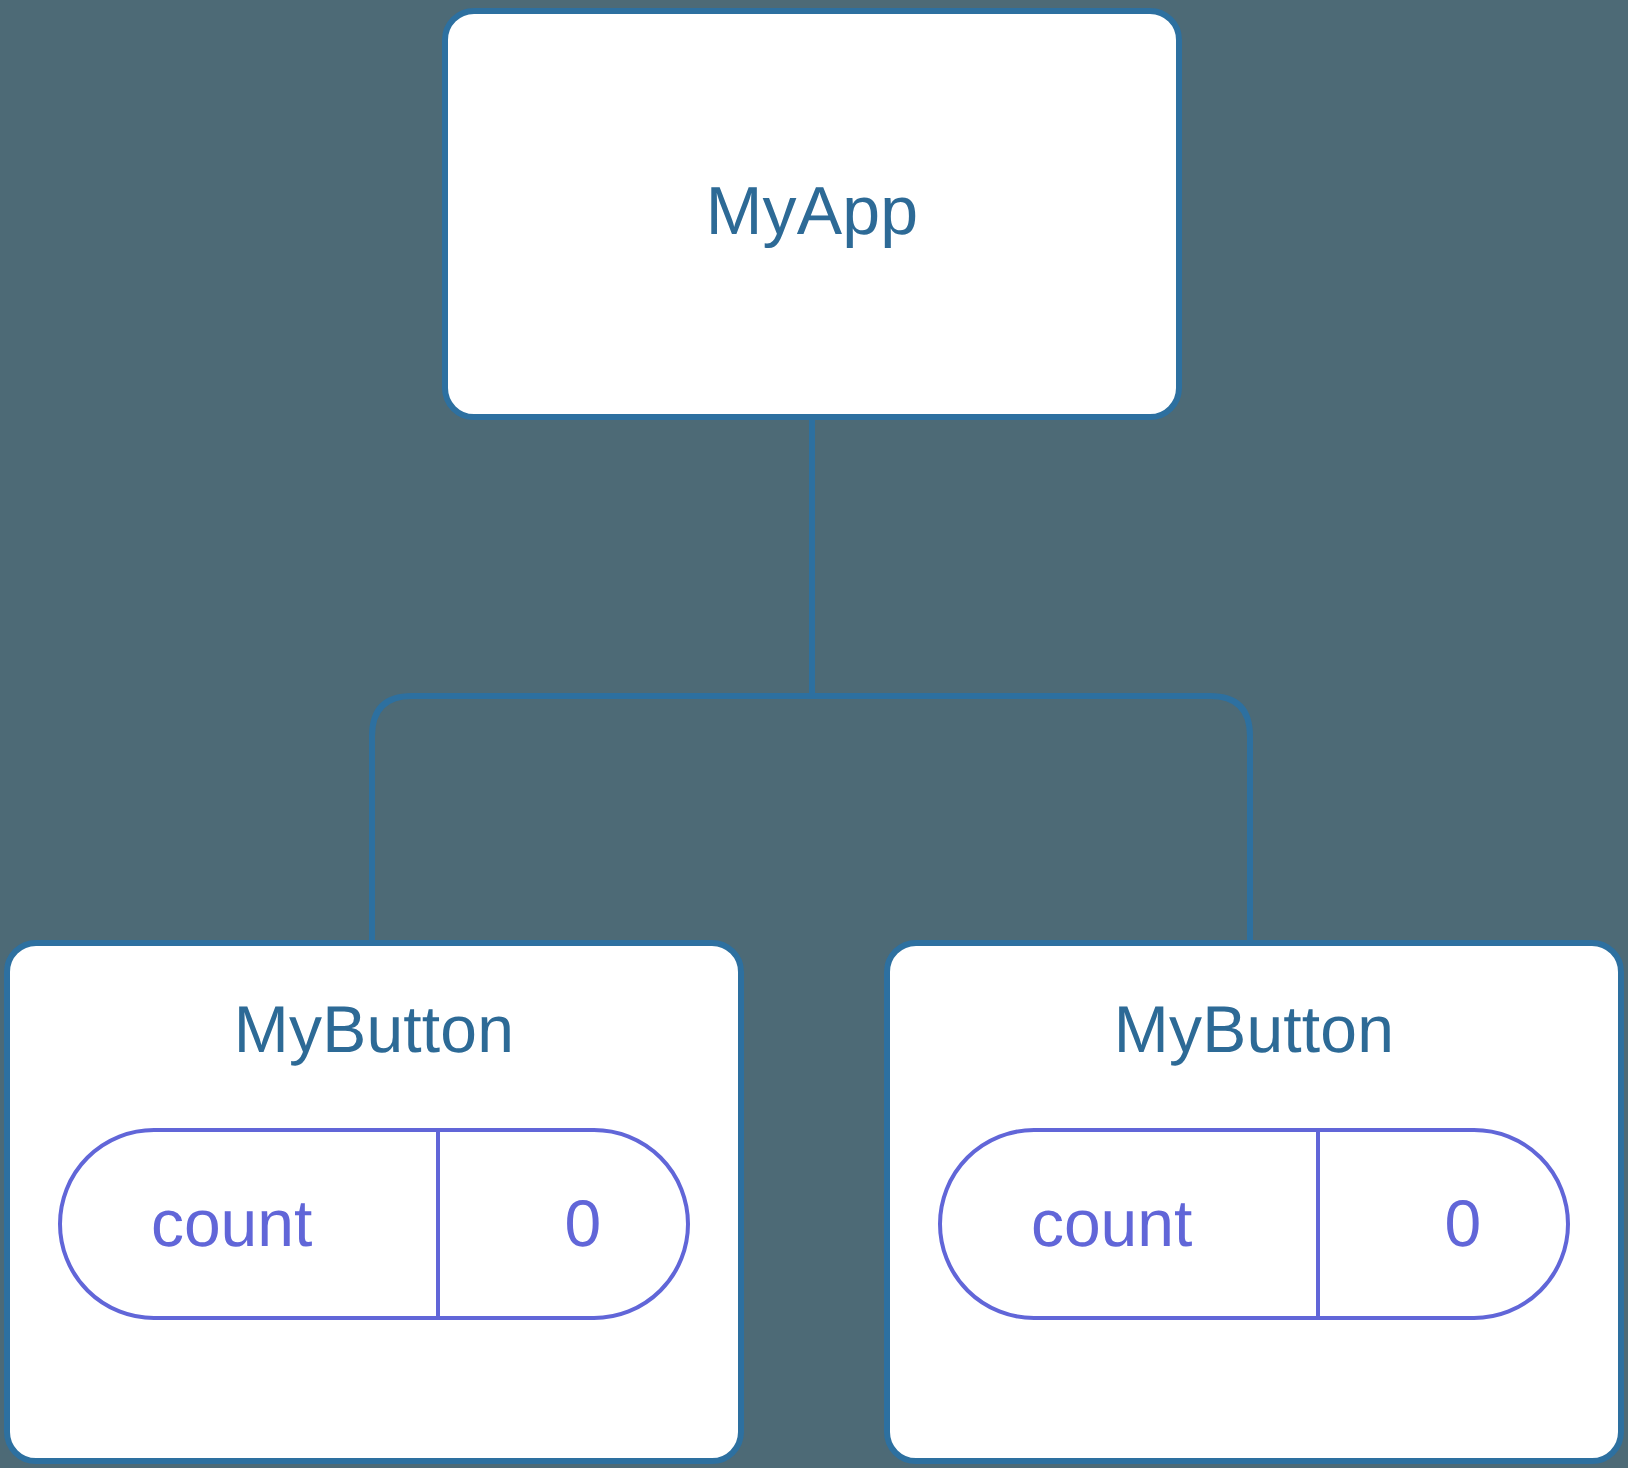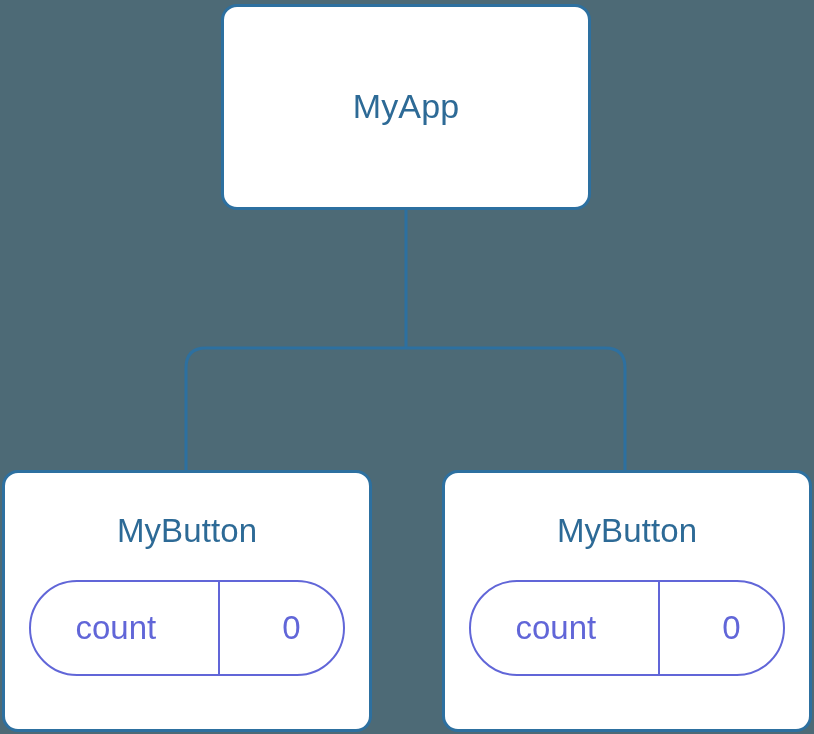--- a/index.html
+++ b/index.html
@@ -50,21 +50,21 @@
     width: 370px;
     height: 206px;
     justify-content: center;
   }
 
   .node-child {
     top: 470px;
     width: 370px;
     height: 262px;
     justify-content: flex-start;
-    padding-top: 40px;
+    padding-top: 24px;
   }
   .node-child-left  { left: 2px; }
   .node-child-right { left: 442px; }
 
   .node-title {
     color: #2d6a96;
     font-size: 33px;
     line-height: 1.1;
     font-weight: 400;
     letter-spacing: 0.1px;

